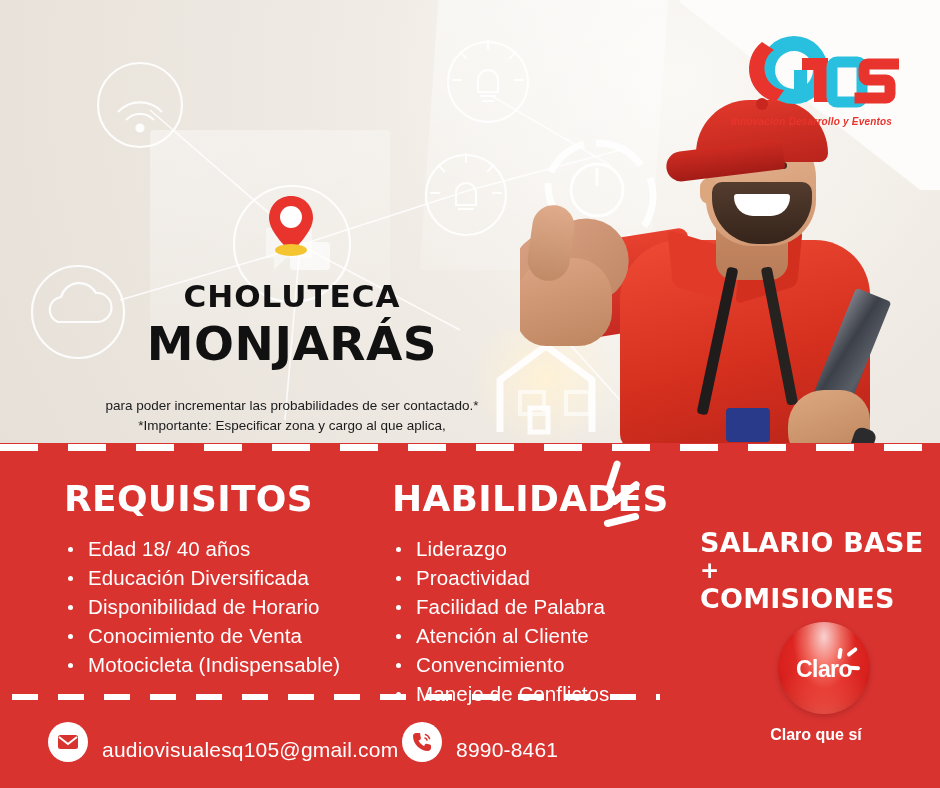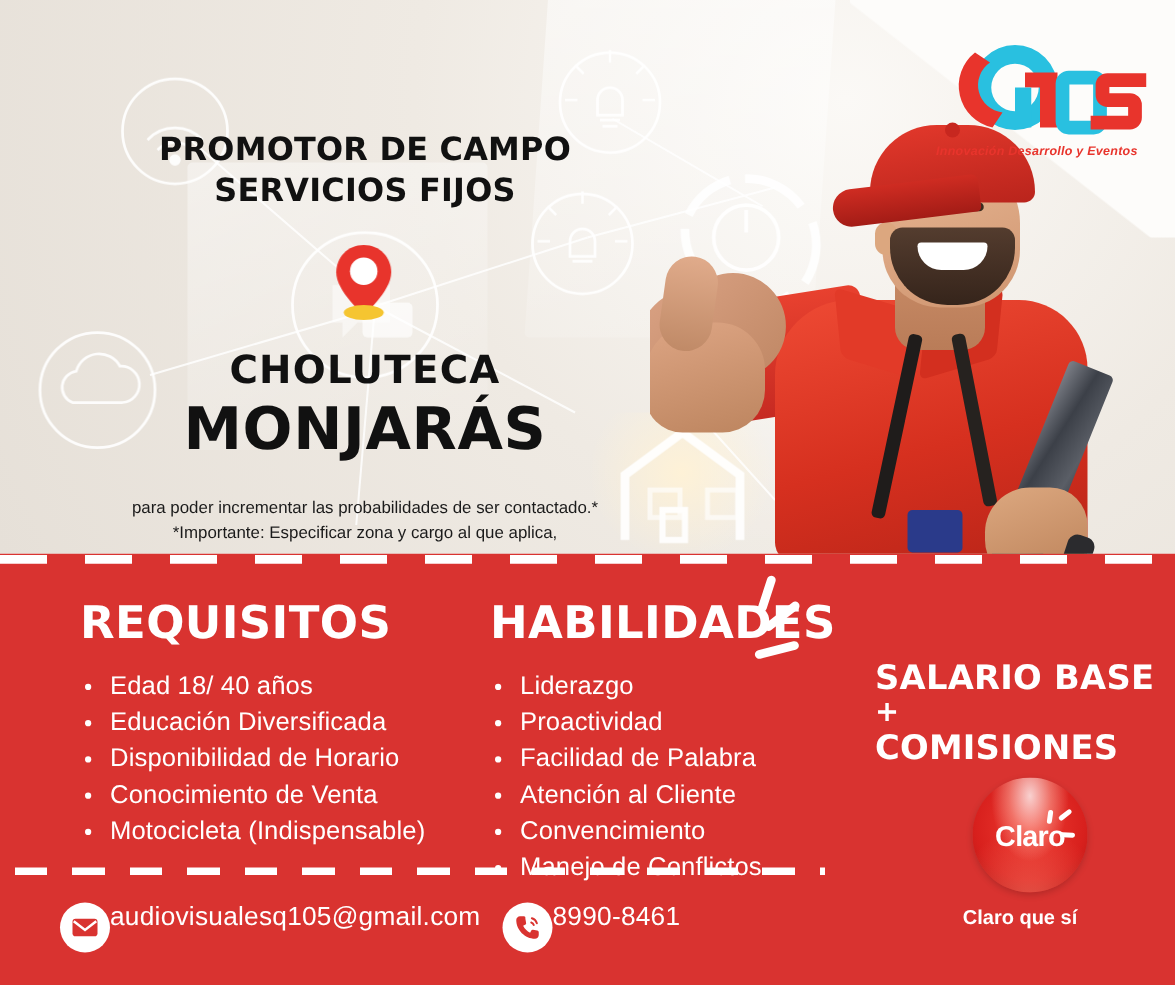--- a/index.html
+++ b/index.html
@@ -111,21 +111,21 @@
   .note{
     position:absolute;left:52px;top:396px;width:480px;text-align:center;
     font-size:13.5px;color:#1b1b1b;line-height:1.5;
     font-family:"Liberation Sans", sans-serif;
   }
   
   .pin-wrap{position:absolute;left:261px;top:192px;width:60px;height:70px;}
   .pin-shadow{position:absolute;left:14px;top:52px;width:32px;height:12px;
      background:#f5c531;border-radius:50%;}
   
-  .logo{position:absolute;left:742px;top:24px;width:175px;height:115px;}
+  .logo{position:absolute;left:724px;top:24px;width:175px;height:115px;}
   .logo-tag{position:absolute;left:0;top:92px;width:175px;text-align:center;
      font-size:10px;font-weight:bold;color:#e8342c;font-style:italic;
      font-family:"Liberation Sans", sans-serif;letter-spacing:.2px;}
   
   #band{position:absolute;left:0;top:443px;width:940px;height:345px;background:#d93330;}
   .dash-top{position:absolute;left:0px;top:444px;width:1245px;height:7px;
      background:repeating-linear-gradient(90deg,#fff 0 38px,transparent 38px 68px);}
   .dash-mid{position:absolute;left:12px;top:694px;width:648px;height:6px;
      background:repeating-linear-gradient(90deg,#fff 0 26px,transparent 26px 46px);}
   .col-head{
@@ -173,21 +173,21 @@
   .cray{position:absolute;background:#fff;border-radius:2px;}
   .cray-1{left:60px;top:26px;width:3.5px;height:11px;transform:rotate(8deg);}
   .cray-2{left:68px;top:28px;width:12px;height:3.5px;transform:rotate(-38deg);}
   .cray-3{left:70px;top:44px;width:12px;height:3.5px;transform:rotate(2deg);}
   .claro-slogan{
     position:absolute;left:700px;top:726px;width:232px;text-align:center;
     font-size:16px;font-weight:bold;color:#fff;
     font-family:Liberation Sans, sans-serif;
   }
   
-  .contact{position:absolute;display:flex;align-items:flex-start;}
+  .contact{position:absolute;display:flex;align-items:flex-end;gap:14px;}
   .contact-mail{left:48px;top:722px;}
   .contact-phone{left:402px;top:722px;}
   .cicon{width:40px;height:40px;border-radius:50%;background:#fff;
      display:flex;align-items:center;justify-content:center;flex:0 0 40px;}
   .ctext{font-size:21px;color:#fff;font-family:"Liberation Sans", sans-serif;letter-spacing:.2px;}
 </style>
 </head>
 <body>
 
 <div id="poster">
@@ -295,24 +295,20 @@
       <div class="p-lanyard-r"></div>
       <div class="p-badge"></div>
       <div class="p-clip"></div>
       <div class="p-forearm"></div>
       <div class="p-fist"></div>
       <div class="p-thumb"></div>
       <div class="p-hand2"></div>
       <div class="p-watch"></div>
     </div>
 
-    <div class="title-sub">
-      <div>PROMOTOR DE CAMPO</div>
-      <div>SERVICIOS FIJOS</div>
-    </div>
 
     <div class="pin-wrap">
       <div class="pin-shadow"></div>
       <svg width="60" height="66" viewBox="0 0 60 66">
         <path d="M30 4 C17 4 8 14 8 26 C8 41 30 60 30 60 C30 60 52 41 52 26 C52 14 43 4 30 4 Z" fill="#e8342c"></path>
         <circle cx="30" cy="25" r="11" fill="#ffffff"></circle>
       </svg>
     </div>
 
     <div class="city-small">CHOLUTECA</div>

